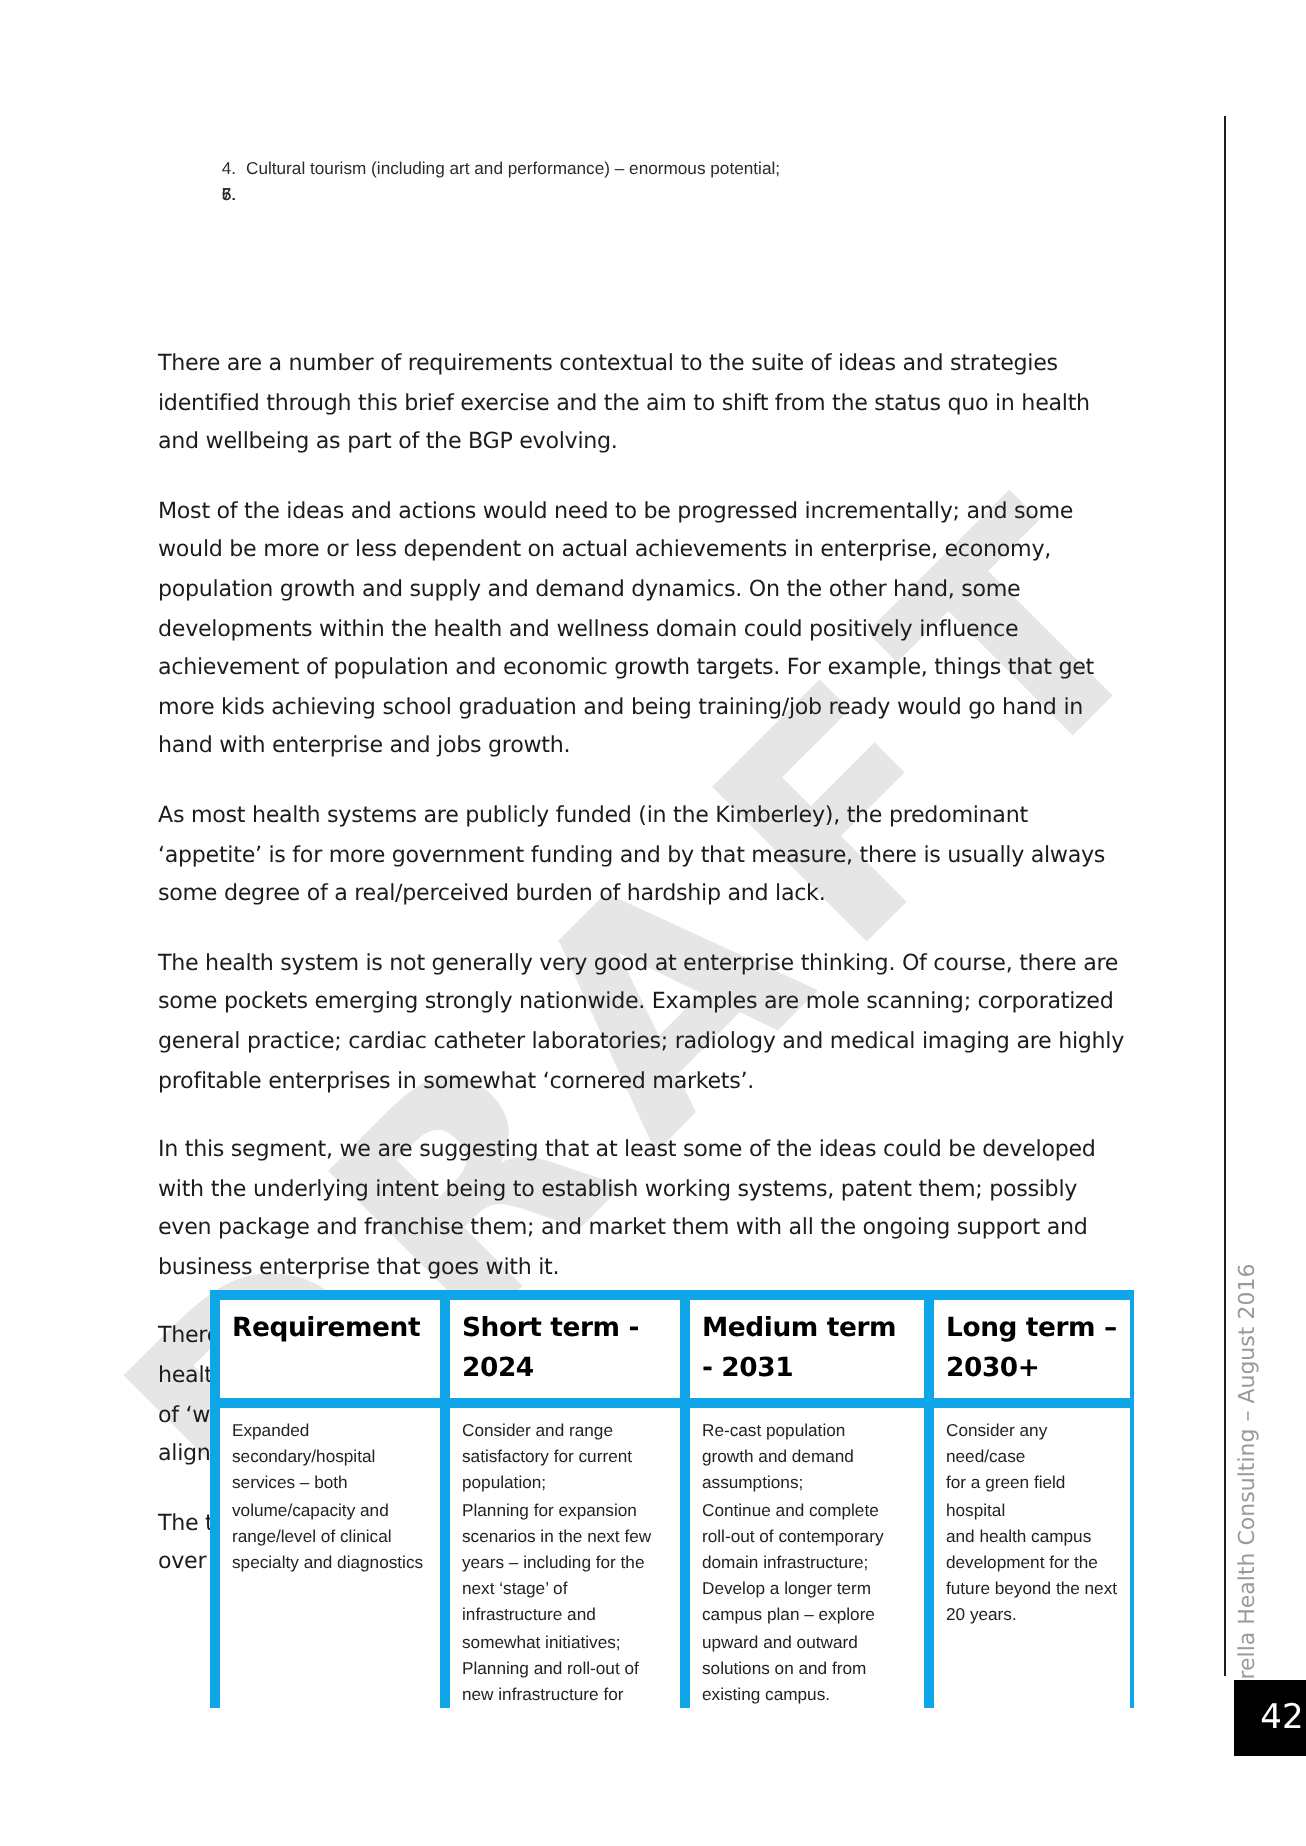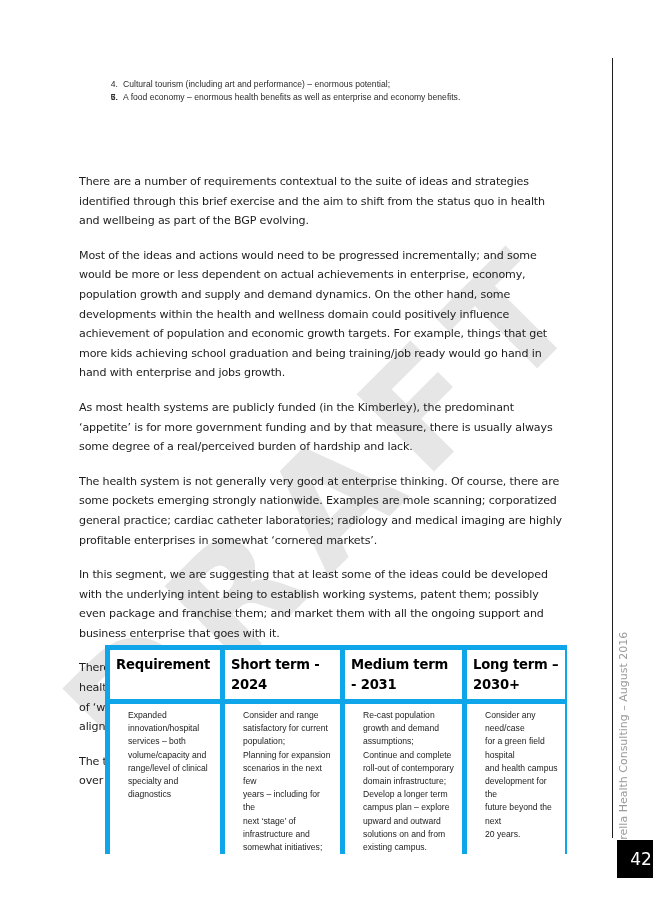--- a/index.html
+++ b/index.html
@@ -109,21 +109,21 @@
     text-align: left;
     color: #000;
     letter-spacing: -0.2px;
   }
   table.grid td {
     font-family: "Liberation Sans", sans-serif;
     font-size: 8.6px;
     line-height: 13.2px;
     color: #222;
   }
-  .cellline { display: block; margin-left: 12px; }
+  .cellline { display: block; }
 
   
   .tbl-clip {
     position: absolute;
     left: 105px;
     top: 645px;
     width: 462px;
     height: 209px;
     overflow: hidden;
     z-index: 2;
@@ -187,21 +187,20 @@
         <span>Cultural tourism (including art and performance) – enormous potential;</span>
       </div>
       <div class="li">
         <span class="num">5.</span>
       </div>
       <div class="li">
         <span class="num">6.</span>
       </div>
       <div class="li">
         <span class="num">7.</span>
-        <span>A food economy – enormous health benefits as well as enterprise and economy benefits.</span>
       </div>
     </div>
 
     <div class="body-text">
       <p>There are a number of requirements contextual to the suite of ideas and strategies identified through this brief exercise and the aim to shift from the status quo in health and wellbeing as part of the BGP evolving.</p>
       <p>Most of the ideas and actions would need to be progressed incrementally; and some would be more or less dependent on actual achievements in enterprise, economy, population growth and supply and demand dynamics. On the other hand, some developments within the health and wellness domain could positively influence achievement of population and economic growth targets. For example, things that get more kids achieving school graduation and being training/job ready would go hand in hand with enterprise and jobs growth.</p>
       <p>As most health systems are publicly funded (in the Kimberley), the predominant ‘appetite’ is for more government funding and by that measure, there is usually always some degree of a real/perceived burden of hardship and lack.</p>
       <p>The health system is not generally very good at enterprise thinking. Of course, there are some pockets emerging strongly nationwide. Examples are mole scanning; corporatized general practice; cardiac catheter laboratories; radiology and medical imaging are highly profitable enterprises in somewhat ‘cornered markets’.</p>
       <p>In this segment, we are suggesting that at least some of the ideas could be developed with the underlying intent being to establish working systems, patent them; possibly even package and franchise them; and market them with all the ongoing support and business enterprise that goes with it.</p>
       <p>There is no reason why a ‘culture of innovation and enterprise’ cannot be threaded into health and wellness advances in Broome. It just is an overall idea that would require a bit of ‘work’ and finding of champions and highly competent individuals whose skill sets are aligned well to each and different stage/s of developments.</p>
@@ -223,21 +222,21 @@
           <th>Requirement</th>
           <th>Short term - 2024</th>
           <th>Medium term - 2031</th>
           <th>Long term – 2030+</th>
         </tr>
       </thead>
       <tbody>
         <tr>
           <td>
             <span class="cellline">Expanded</span>
-            <span class="cellline">innovation/hospital</span>
+            <span class="cellline">secondary/hospital</span>
             <span class="cellline">services – both</span>
             <span class="cellline">volume/capacity and</span>
             <span class="cellline">range/level of clinical</span>
             <span class="cellline">specialty and diagnostics</span>
           </td>
           <td>
             <span class="cellline">Consider and range</span>
             <span class="cellline">satisfactory for current</span>
             <span class="cellline">population;</span>
             <span class="cellline">Planning for expansion</span>

